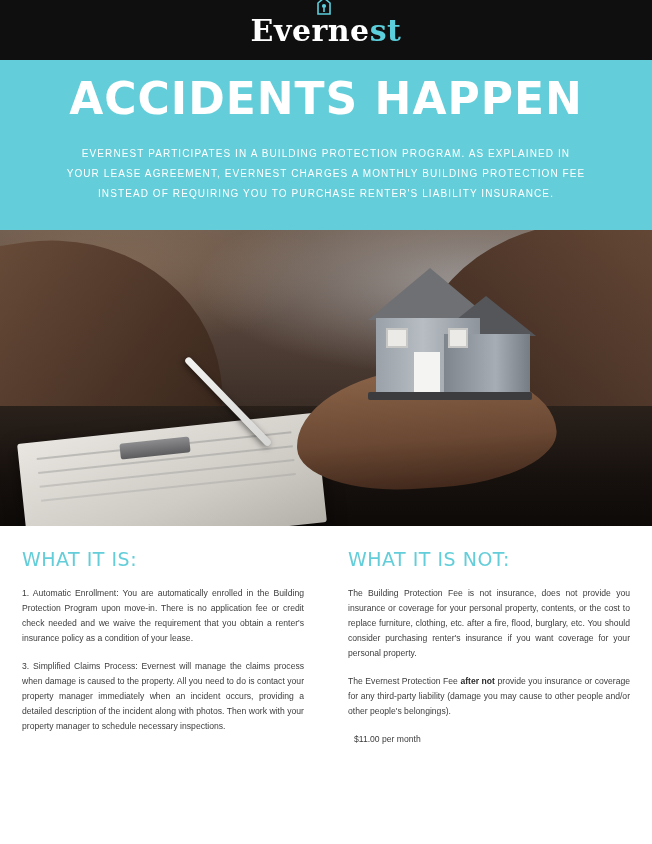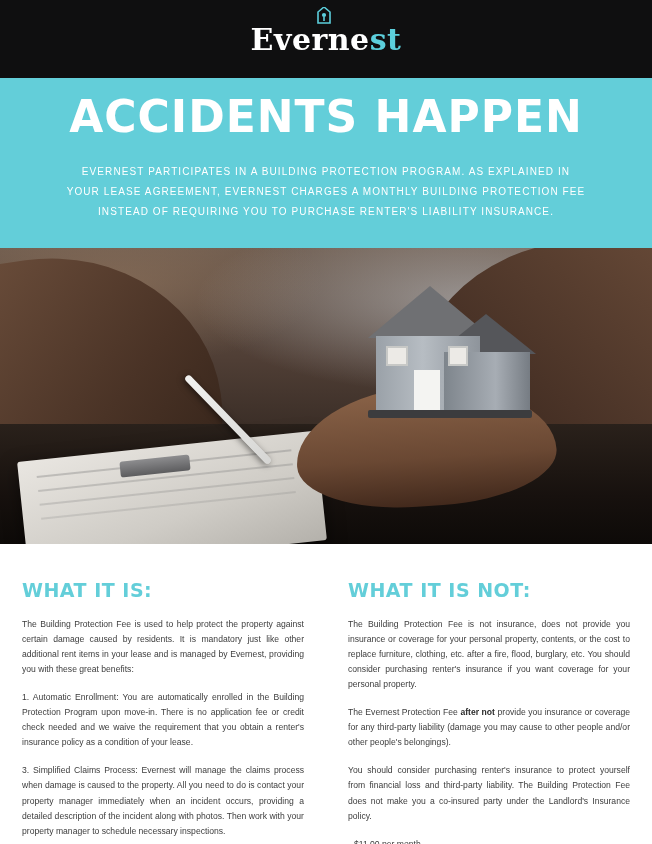--- a/index.html
+++ b/index.html
@@ -17,21 +17,21 @@
   }
   .page {
     position: relative;
     width: 652px;
     height: 844px;
     background: #ffffff;
   }
 
   
   .logo-bar {
-    height: 78px;
+    height: 60px;
     background: #0f0f10;
     display: flex;
     align-items: center;
     justify-content: center;
   }
   .logo {
     display: flex;
     align-items: baseline;
     position: relative;
   }
@@ -241,23 +241,23 @@
   }
   .col {
     width: 50%;
     padding-right: 22px;
   }
   .col.right {
     padding-right: 0;
     padding-left: 22px;
   }
   .col h2 {
-    margin: 13px 0 16px 0;
+    margin: 0 0 16px 0;
     font-family: "DejaVu Sans", sans-serif;
-    font-weight: bold;
+    font-weight: normal;
     font-size: 19px;
     letter-spacing: 0.5px;
     color: #63ced9;
     text-transform: uppercase;
   }
   .col p {
     margin: 0 0 13px 0;
     font-size: 8.6px;
     line-height: 1.75;
     color: #3c3c3c;
@@ -308,27 +308,25 @@
       <div class="house-win2"></div>
       <div class="house-door"></div>
       <div class="house-base"></div>
     </div>
   </div>
 
   <div class="columns">
 
     <div class="col left">
       <h2>WHAT IT IS:</h2>
-      <p>The Building Protection Fee is used to help protect the property against certain damage caused by residents. It is mandatory just like other additional rent items in your lease and is managed by Evernest, providing you with these great benefits:</p>
       <p>1. Automatic Enrollment: You are automatically enrolled in the Building Protection Program upon move-in. There is no application fee or credit check needed and we waive the requirement that you obtain a renter's insurance policy as a condition of your lease.</p>
       <p class="last">3. Simplified Claims Process: Evernest will manage the claims process when damage is caused to the property. All you need to do is contact your property manager immediately when an incident occurs, providing a detailed description of the incident along with photos. Then work with your property manager to schedule necessary inspections.</p>
     </div>
 
     <div class="col right">
       <h2>WHAT IT IS NOT:</h2>
       <p>The Building Protection Fee is not insurance, does not provide you insurance or coverage for your personal property, contents, or the cost to replace furniture, clothing, etc. after a fire, flood, burglary, etc. You should consider purchasing renter's insurance if you want coverage for your personal property.</p>
       <p><span>The Evernest Protection Fee </span><b>after not</b><span> provide you insurance or coverage for any third-party liability (damage you may cause to other people and/or other people's belongings).</span></p>
-      <p>You should consider purchasing renter's insurance to protect yourself from financial loss and third-party liability. The Building Protection Fee does not make you a co-insured party under the Landlord's Insurance policy.</p>
       <p class="price last">$11.00 per month</p>
     </div>
 
   </div>
 </div>
 
 </body></html>

